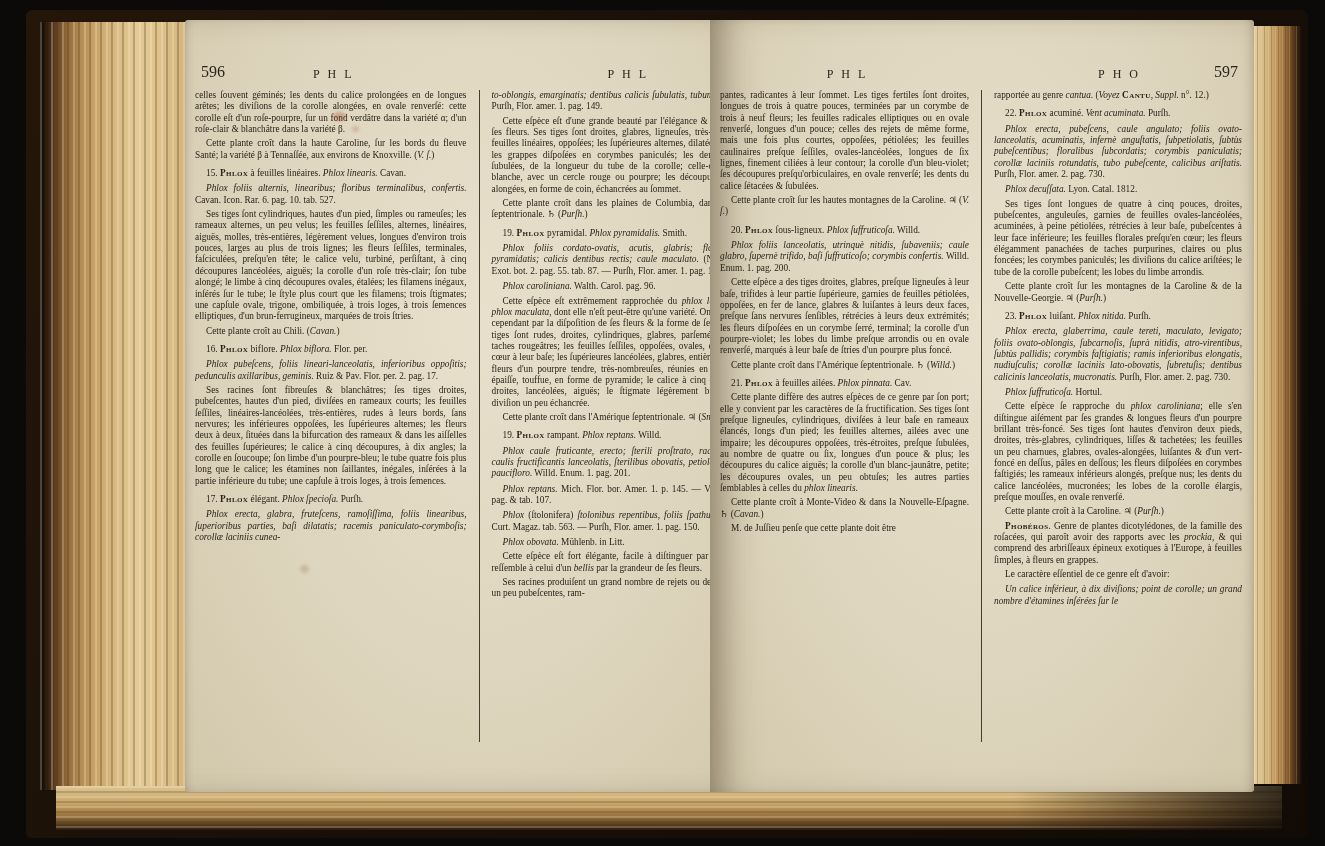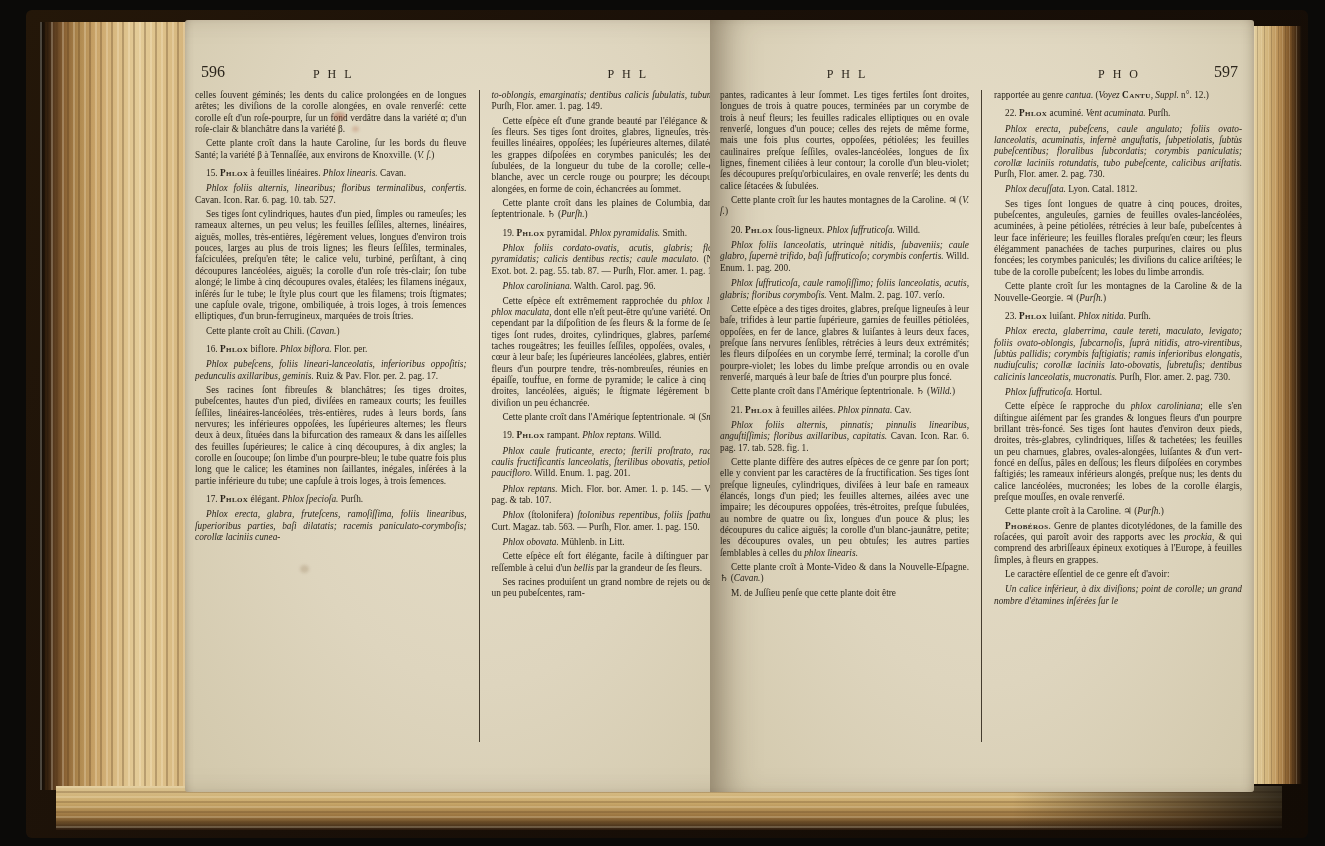--- a/index.html
+++ b/index.html
@@ -148,25 +148,23 @@
       <span class="rh rh-1">PHL</span>
       <span class="rh rh-2">PHO</span>
       <span class="pagenum pagenum-right">597</span>
     </div>
     <div class="page-body">
       <div class="col col-a">
           <p class="para cont"><span class="n">pantes, radicantes à leur ſommet. Les tiges fertiles ſont droites, longues de trois à quatre pouces, terminées par un corymbe de trois à neuf fleurs; les feuilles radicales elliptiques ou en ovale renverſé, longues d'un pouce; celles des rejets de même forme, mais une fois plus courtes, oppoſées, pétiolées; les feuilles caulinaires preſque ſeſſiles, ovales-lancéolées, longues de ſix lignes, finement ciliées à leur contour; la corolle d'un bleu-violet; ſes découpures preſqu'orbiculaires, en ovale renverſé; les dents du calice ſétacées &amp; ſubulées.</span></p>
           <p class="para body"><span class="n">Cette plante croît ſur les hautes montagnes de la Caroline. ♃ (</span><span class="i">V. ſ.</span><span class="n">)</span></p>
           <p class="para species"><span class="n">20. </span><span class="sc">Phlox</span><span class="n"> ſous-ligneux. </span><span class="i">Phlox ſuffruticoſa.</span><span class="n"> Willd.</span></p>
           <p class="para latin"><span class="i">Phlox foliis lanceolatis, utrinquè nitidis, ſubaveniis; caule glabro, ſupernè trifido, baſi ſuffruticoſo; corymbis confertis.</span><span class="n"> Willd. Enum. 1. pag. 200.</span></p>
-          <p class="para latin"><span class="i">Phlox ſuffruticoſa, caule ramoſiſſimo; foliis lanceolatis, acutis, glabris; floribus corymboſis.</span><span class="n"> Vent. Malm. 2. pag. 107. verſo.</span></p>
           <p class="para body"><span class="n">Cette eſpèce a des tiges droites, glabres, preſque ligneuſes à leur baſe, trifides à leur partie ſupérieure, garnies de feuilles pétiolées, oppoſées, en fer de lance, glabres &amp; luiſantes à leurs deux faces, preſque ſans nervures ſenſibles, rétrécies à leurs deux extrémités; les fleurs diſpoſées en un corymbe ſerré, terminal; la corolle d'un pourpre-violet; les lobes du limbe preſque arrondis ou en ovale renverſé, marqués à leur baſe de ſtries d'un pourpre plus foncé.</span></p>
           <p class="para body"><span class="n">Cette plante croît dans l'Amérique ſeptentrionale. ♄ (</span><span class="i">Willd.</span><span class="n">)</span></p>
           <p class="para species"><span class="n">21. </span><span class="sc">Phlox</span><span class="n"> à feuilles ailées. </span><span class="i">Phlox pinnata.</span><span class="n"> Cav.</span></p>
-          <p class="para latin"><span class="i">Phlox foliis alternis, pinnatis; pinnulis linearibus, anguſtiſſimis; floribus axillaribus, capitatis.</span><span class="n"> Cavan. Icon. Rar. 6. pag. 17. tab. 528. fig. 1.</span></p>
           <p class="para body"><span class="n">Cette plante diffère des autres eſpèces de ce genre par ſon port; elle y convient par les caractères de ſa fructification. Ses tiges ſont preſque ligneuſes, cylindriques, diviſées à leur baſe en rameaux élancés, longs d'un pied; les feuilles alternes, ailées avec une impaire; les découpures oppoſées, très-étroites, preſque ſubulées, au nombre de quatre ou ſix, longues d'un pouce &amp; plus; les découpures du calice aiguës; la corolle d'un blanc-jaunâtre, petite; les découpures ovales, un peu obtuſes; les autres parties ſemblables à celles du </span><span class="i">phlox linearis</span><span class="n">.</span></p>
           <p class="para body"><span class="n">Cette plante croît à Monte-Video &amp; dans la Nouvelle-Eſpagne. ♄ (</span><span class="i">Cavan.</span><span class="n">)</span></p>
           <p class="para body"><span class="n">M. de Juſſieu penſe que cette plante doit être</span></p>
         </div>
       <div class="col col-b">
           <p class="para cont"><span class="n">rapportée au genre </span><span class="i">cantua</span><span class="n">. (</span><span class="i">Voyez</span><span class="n"> </span><span class="sc">Cantu</span><span class="n">, </span><span class="i">Suppl.</span><span class="n"> n°. 12.)</span></p>
           <p class="para species"><span class="n">22. </span><span class="sc">Phlox</span><span class="n"> acuminé. </span><span class="i">Vent acuminata.</span><span class="n"> Purſh.</span></p>
           <p class="para latin"><span class="i">Phlox erecta, pubeſcens, caule angulato; foliis ovato-lanceolatis, acuminatis, infernè anguſtatis, ſubpetiolatis, ſubtùs pubeſcentibus; floralibus ſubcordatis; corymbis paniculatis; corollæ laciniis rotundatis, tubo pubeſcente, calicibus ariſtatis.</span><span class="n"> Purſh, Flor. amer. 2. pag. 730.</span></p>
           <p class="para latin"><span class="i">Phlox decuſſata.</span><span class="n"> Lyon. Catal. 1812.</span></p>
           <p class="para body"><span class="n">Ses tiges ſont longues de quatre à cinq pouces, droites, pubeſcentes, anguleuſes, garnies de feuilles ovales-lancéolées, acuminées, à peine pétiolées, rétrécies à leur baſe, pubeſcentes à leur face inférieure; les feuilles florales preſqu'en cœur; les fleurs élégamment panachées de taches purpurines, claires ou plus foncées; les corymbes paniculés; les diviſions du calice ariſtées; le tube de la corolle pubeſcent; les lobes du limbe arrondis.</span></p>

